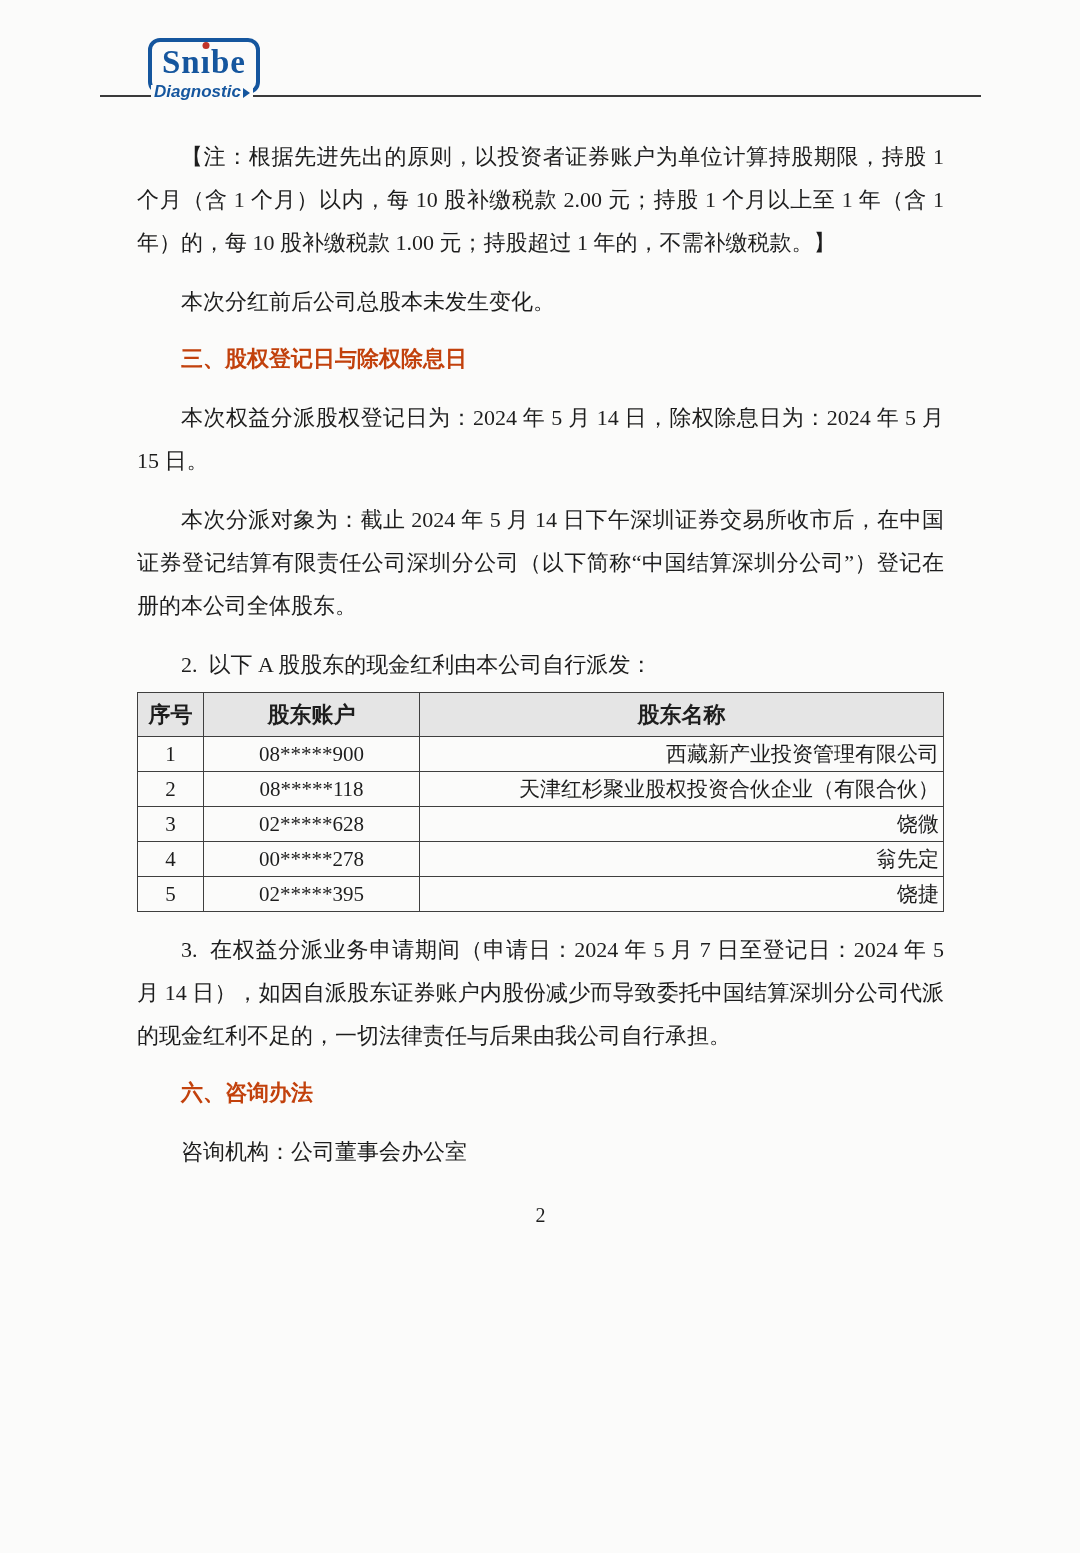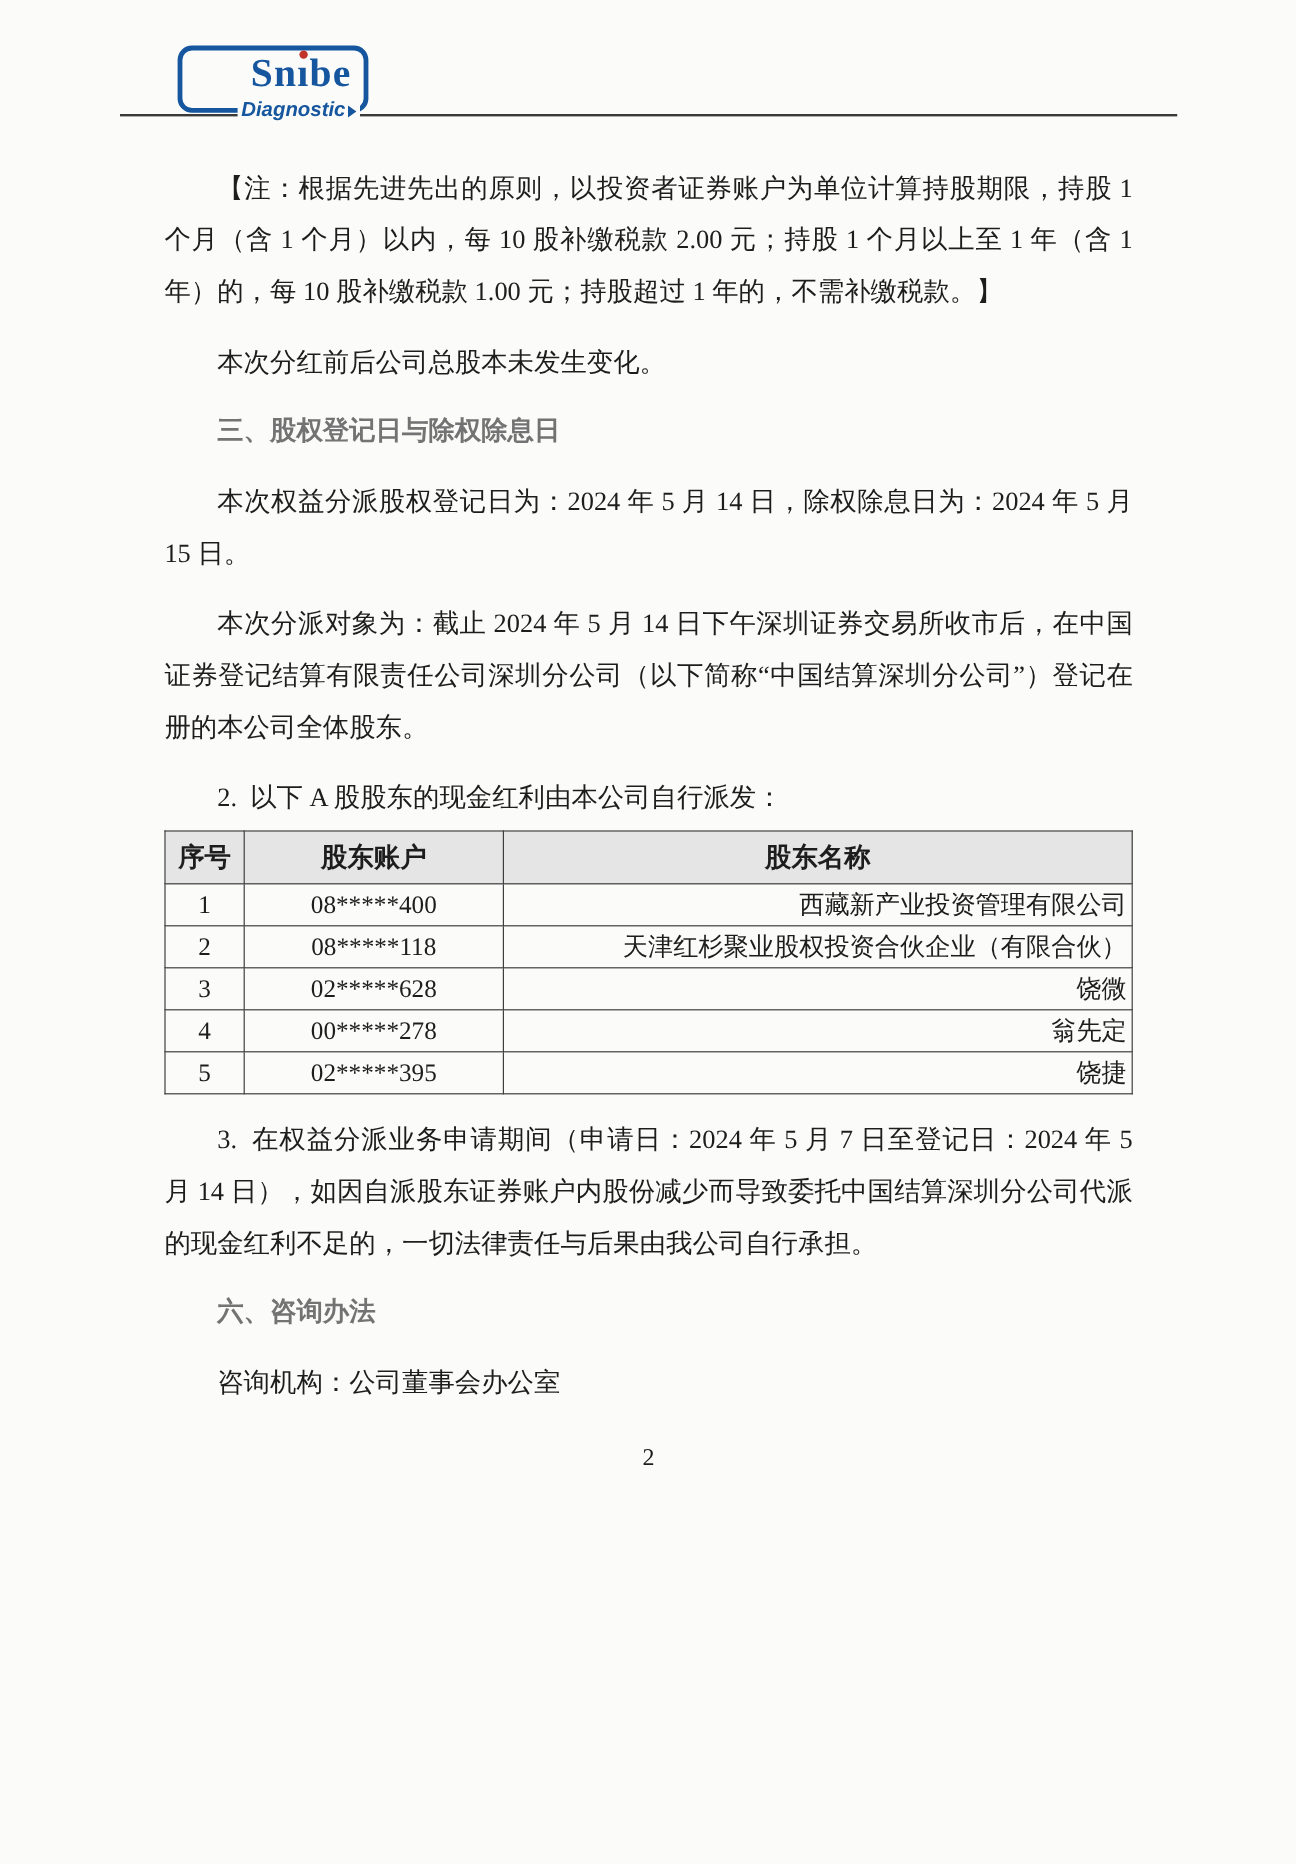--- a/index.html
+++ b/index.html
@@ -27,21 +27,20 @@
     padding: 0 10px 8px 10px;
     line-height: 1;
   }
   .logo-brand {
     font-family: "Liberation Serif", "DejaVu Serif", serif;
     font-weight: bold;
     font-size: 33px;
     line-height: 40px;
     color: #15569e;
     letter-spacing: 1px;
-    margin-left: 47px;
   }
   .logo-i { position: relative; display: inline-block; }
   .logo-dot {
     position: absolute;
     top: 0px;
     left: 50%;
     transform: translateX(-50%);
     width: 7px; height: 7px;
     background: #c13429;
     border-radius: 50%;
@@ -83,21 +82,21 @@
     text-align: justify;
     white-space: pre-wrap;
   }
   .para.first { margin-top: 38px; }
   .heading {
     margin: 14px 0 0 44px;
     font-family: "Liberation Sans", "DejaVu Sans", sans-serif;
     font-weight: bold;
     font-size: 22px;
     line-height: 43px;
-    color: #737373;
+    color: #c2410c;
   }
 
   
   table.sh-table {
     width: 100%;
     border-collapse: collapse;
     margin-top: 6px;
     font-size: 21px;
     table-layout: fixed;
   }
@@ -163,21 +162,21 @@
       <thead>
           <tr>
             <th>序号</th>
             <th>股东账户</th>
             <th>股东名称</th>
           </tr>
         </thead>
       <tbody>
           <tr>
             <td class="c-no">1</td>
-            <td class="c-acct">08*****400</td>
+            <td class="c-acct">08*****900</td>
             <td class="c-name">西藏新产业投资管理有限公司</td>
           </tr>
           <tr>
             <td class="c-no">2</td>
             <td class="c-acct">08*****118</td>
             <td class="c-name">天津红杉聚业股权投资合伙企业（有限合伙）</td>
           </tr>
           <tr>
             <td class="c-no">3</td>
             <td class="c-acct">02*****628</td>

